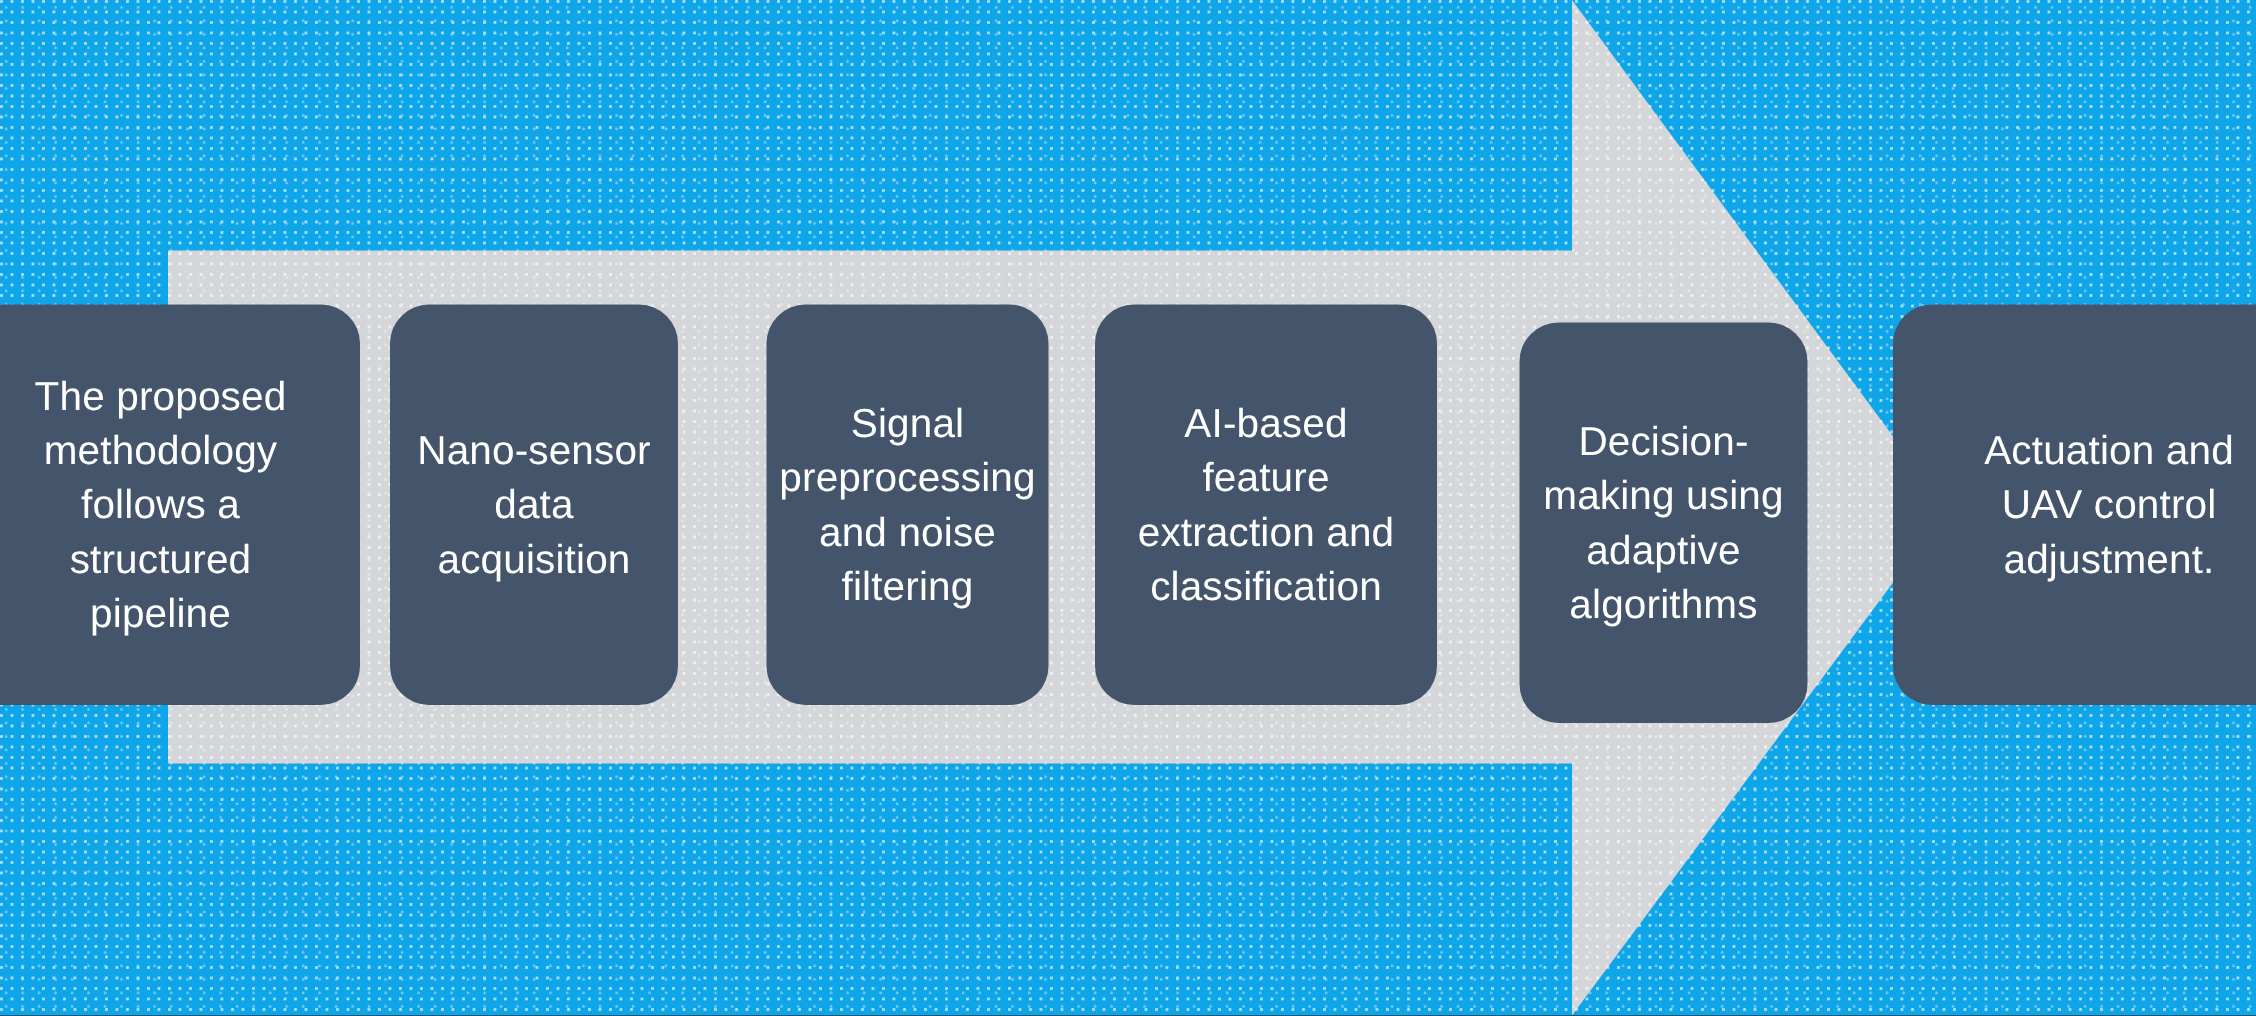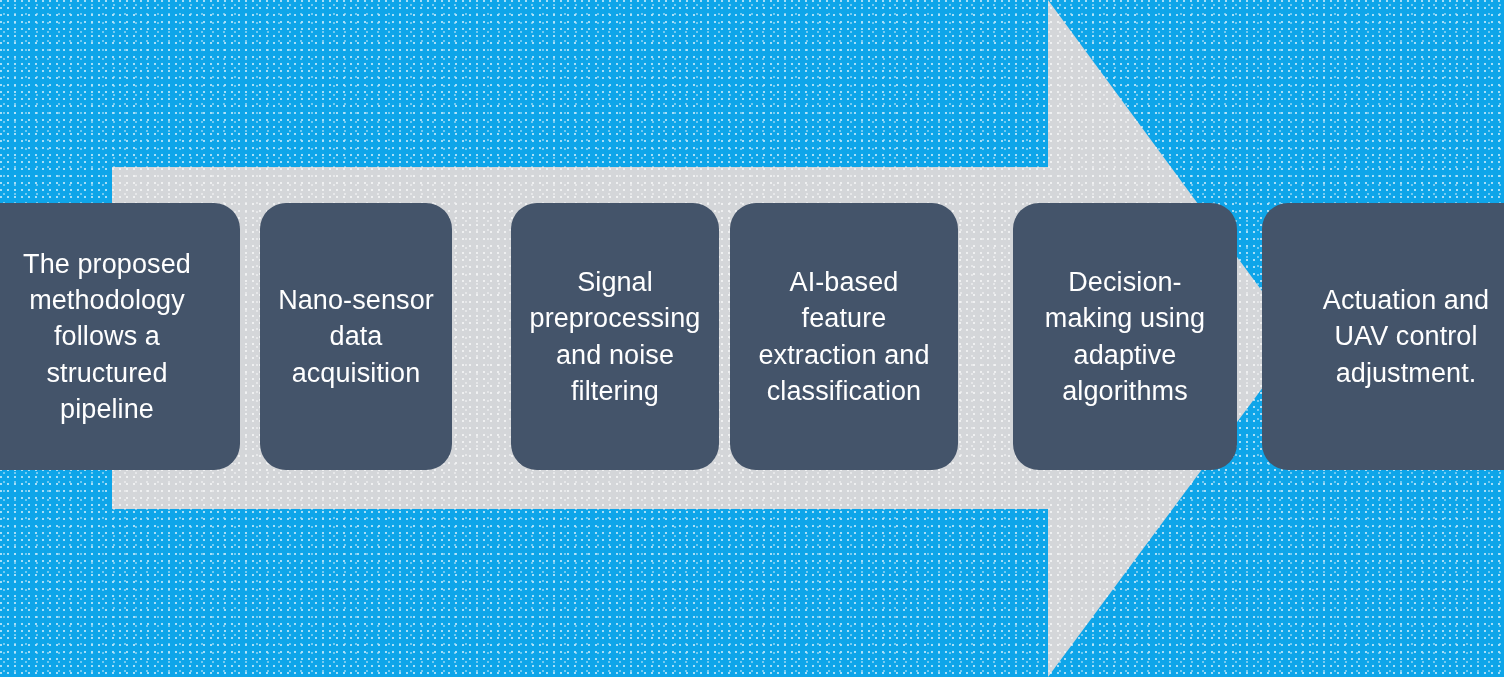--- a/index.html
+++ b/index.html
@@ -89,23 +89,23 @@
     line-height: 1.34;
     text-align: center;
     font-weight: 400;
     letter-spacing: 0.1px;
     white-space: pre-line;
   }
 
   
   #box-1 { left: -26px;   width: 266px; border-radius: 26px; }
   #box-2 { left: 260px;   width: 192px; }
-  #box-3 { left: 511px;   width: 208px; }
+  #box-3 { left: 511px;   width: 188px; }
   #box-4 { left: 730px;   width: 228px; }
-  #box-5 { left: 1013px;  width: 224px; }
+  #box-5 { left: 1013px;  width: 192px; margin-top: 12px; }
   #box-6 { left: 1262px;  width: 268px; }
 
   #box-1 .step-label { font-size: 27px; }
   #box-6 .step-label { font-size: 27px; margin-left: 20px; }
 </style>
 </head>
 <body>
 
 <div id="canvas">
 

